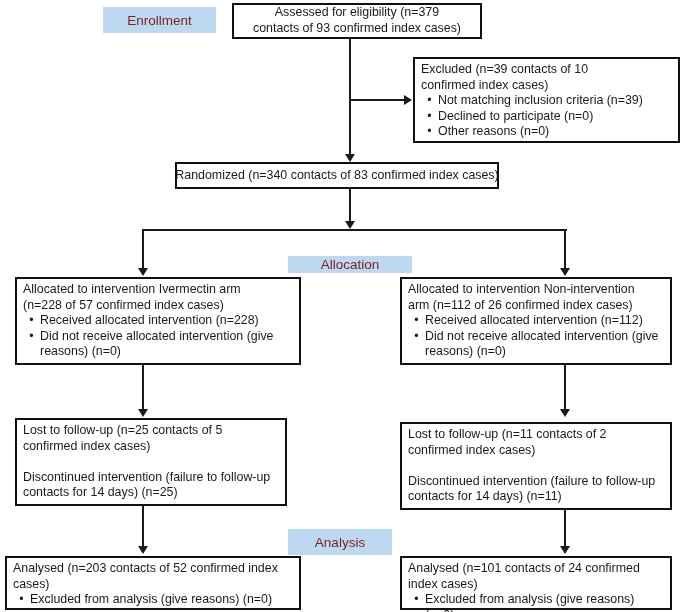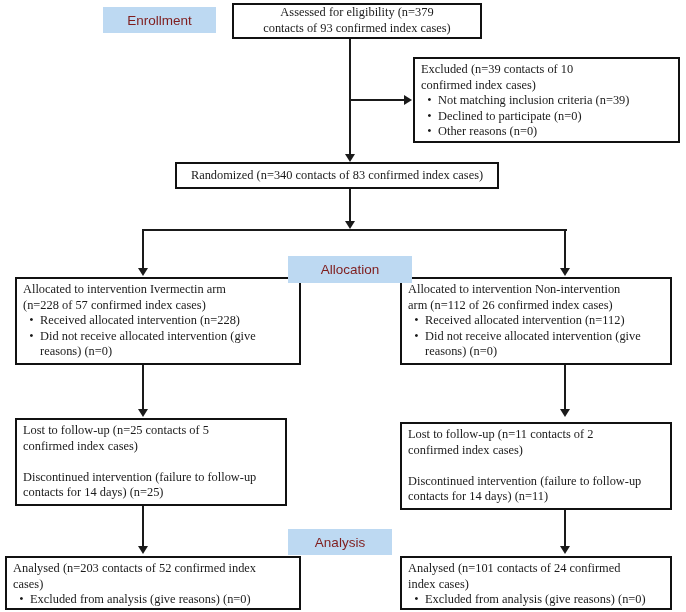--- a/index.html
+++ b/index.html
@@ -24,21 +24,20 @@
   }
   .node {
     position: absolute;
     background: #ffffff;
     border: 2px solid #111111;
     box-sizing: border-box;
     font-size: 12.4px;
     line-height: 15.6px;
     padding: 3px 6px;
     z-index: 2;
-    font-family: Liberation Serif, serif;
   }
   .node.centered {
     display: flex;
     align-items: center;
     justify-content: center;
     text-align: center;
   }
   .pre { white-space: pre-line; }
   .nowrap { white-space: nowrap; }
   .bullet-row {
@@ -76,21 +75,21 @@
     border-left: 8px solid #1a1a1a;
     z-index: 1;
   }
 </style>
 </head>
 <body>
 
 <div class="canvas">
 
   <div class="stage-label" style="left:103px; top:7px; width:113px; height:26px; background:#bdd9f2;">Enrollment</div>
-  <div class="stage-label" style="left:288px; top:256px; width:124px; height:27px; background:#bdd9f2;">Allocation</div>
+  <div class="stage-label" style="left:288px; top:256px; width:124px; height:17px; background:#bdd9f2;">Allocation</div>
   <div class="stage-label" style="left:288px; top:529px; width:104px; height:26px; background:#bdd9f2;">Analysis</div>
 
   <div class="node centered" style="left:232px; top:3px; width:250px; height:36px;">
     <span class="pre">Assessed for eligibility (n=379
 contacts of 93 confirmed index cases)</span>
   </div>
 
   <div class="node" style="left:413px; top:57px; width:267px; height:86px;">
     <div class="pre">Excluded (n=39 contacts of 10
 confirmed index cases)</div>

